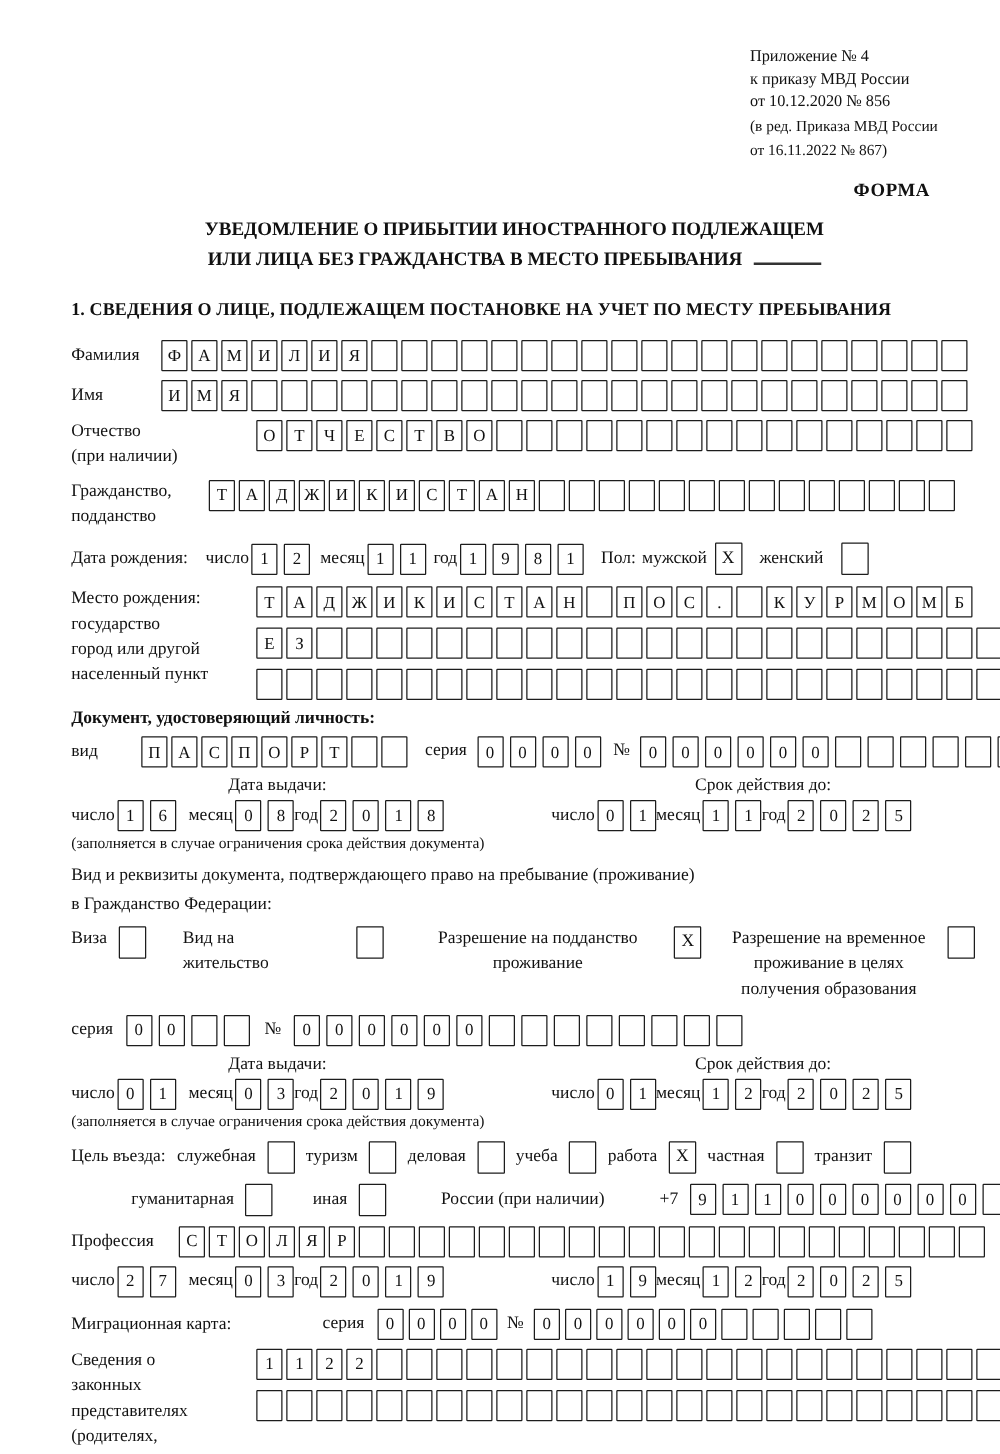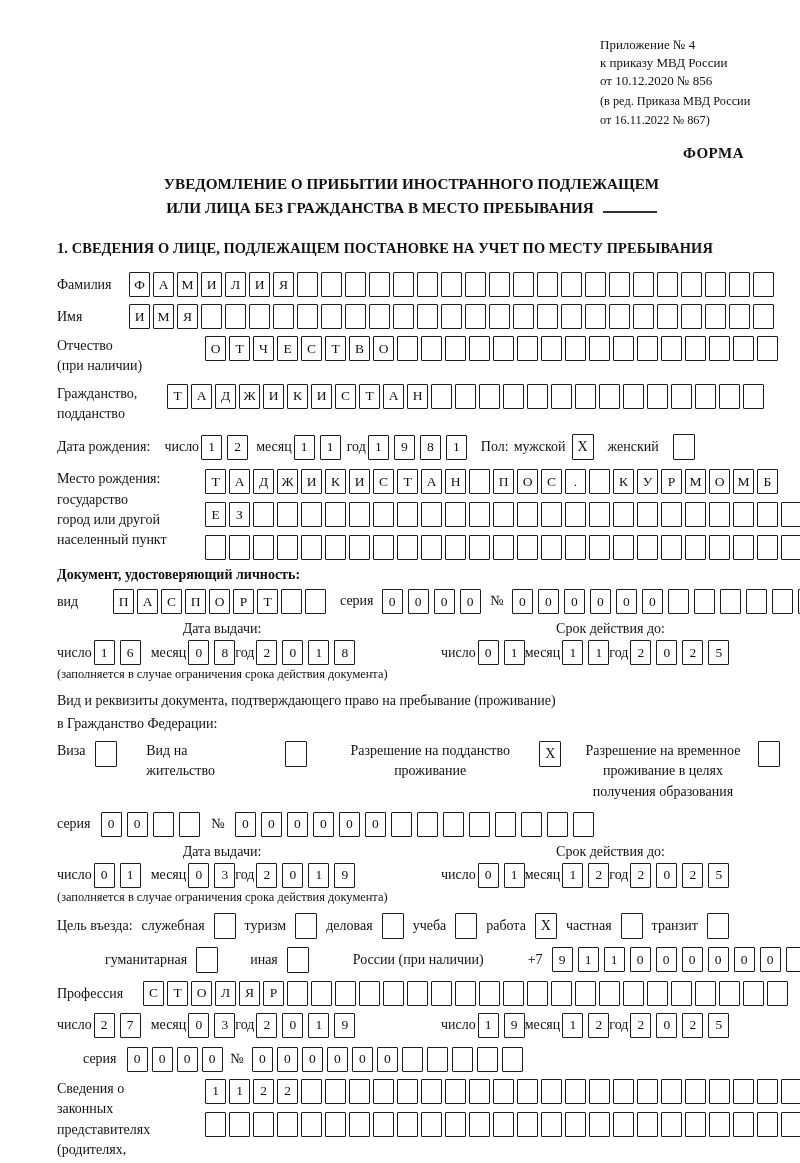--- a/index.html
+++ b/index.html
@@ -644,20 +644,21 @@
             <span class="cell">2</span>
             <span class="cell">0</span>
             <span class="cell">2</span>
             <span class="cell">5</span>
           </span>
       </span>
     </div>
   </div>
 
   <div class="row">
+    <div class="lbl w175">Миграционная карта:</div>
     <div class="serlbl" style="margin:0 10px 0 26px;">серия</div>
     <div class="cells" style="gap:4px;">
         <span class="cell">0</span>
         <span class="cell">0</span>
         <span class="cell">0</span>
         <span class="cell">0</span>
       </div>
     <div class="serlbl" style="margin:0 8px 0 8px;">№</div>
     <div class="cells" style="gap:4px;">
         <span class="cell">0</span>

